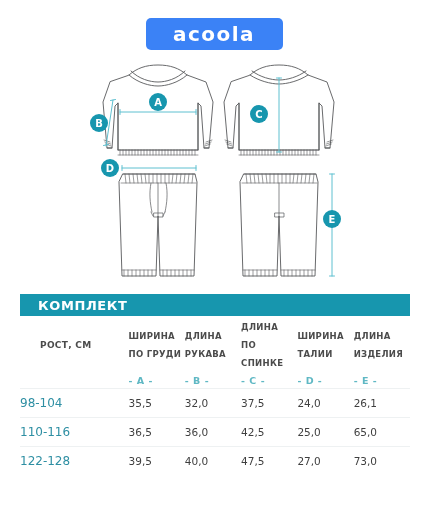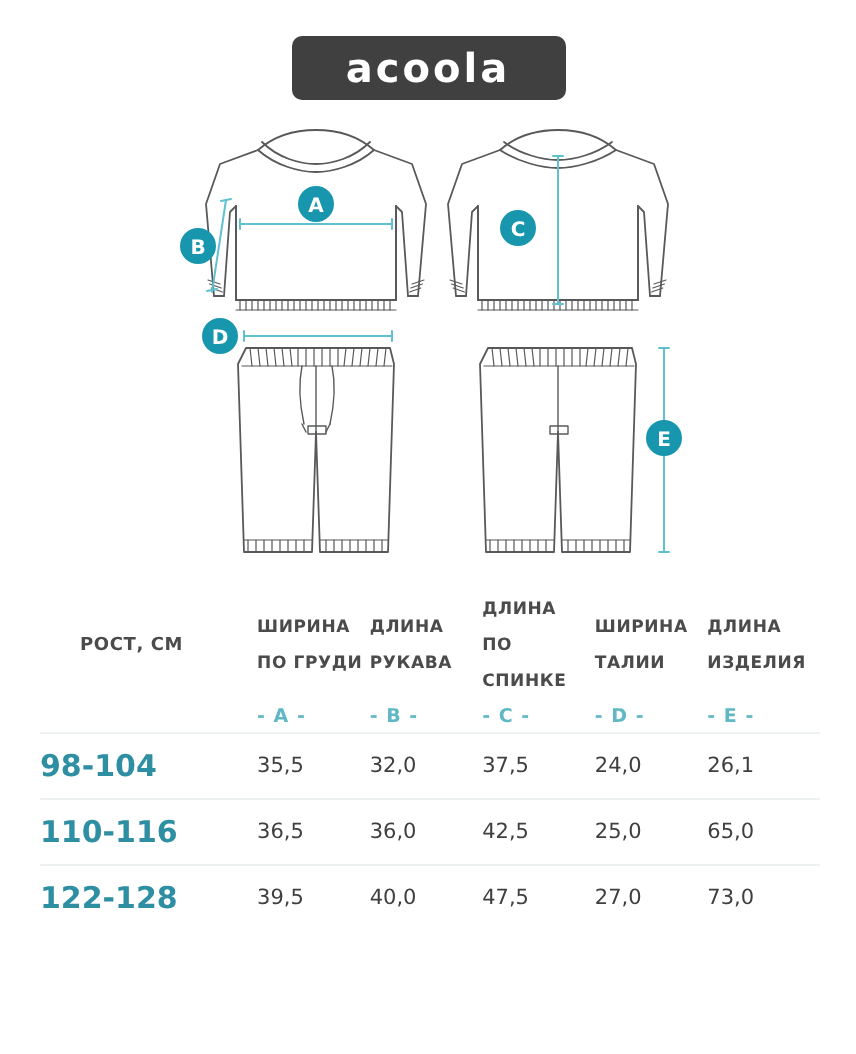--- a/index.html
+++ b/index.html
@@ -21,21 +21,21 @@
     position: absolute;
     left: 0;
     top: 18px;
     width: 428px;
     display: flex;
     justify-content: center;
   }
   #logo-badge {
     width: 137px;
     height: 32px;
-    background: #404040;
+    background: #3b82f6;
     border-radius: 5px;
     display: flex;
     align-items: center;
     justify-content: center;
   }
   #logo-text {
     color: #ffffff;
     font-size: 20px;
     font-weight: bold;
     letter-spacing: 1.5px;
@@ -116,23 +116,23 @@
     font-size: 9.5px;
     color: #5fb8c4;
     font-weight: bold;
     letter-spacing: 0.5px;
     font-family: "DejaVu Sans", sans-serif;
   }
 
   tr.data-row { border-top: 1px solid #eef1f2; }
   tr.data-row td { padding-top: 7px; padding-bottom: 7px; }
   .size-cell {
-    font-size: 15px;
+    font-size: 12px;
     color: #2e8fa3;
-    font-weight: bold;
+    font-weight: normal;
     padding-left: 20px;
     font-family: "DejaVu Sans", sans-serif;
   }
   .num-cell {
     font-size: 10.5px;
     color: #3f3f3f;
     font-family: "DejaVu Sans", sans-serif;
     margin-top: 35px;
   }
 </style>
@@ -303,20 +303,23 @@
           <circle cx="332" cy="163" r="9" fill="#1796ae" stroke="none"></circle>
           <text x="332" y="167" fill="#ffffff" stroke="none" font-size="10" font-family="DejaVu Sans, sans-serif" font-weight="bold" text-anchor="middle">E</text>
         </g>
       </g>
     </g>
   </svg>
 </div>
 
 <div id="size-table">
 
+  <div id="table-title-bar">
+    <span id="table-title">КОМПЛЕКТ</span>
+  </div>
 
   <table class="chart">
     <colgroup>
       <col class="c0">
         <col class="cx">
         <col class="cx">
         <col class="cx">
         <col class="cx">
         <col class="cx">
     </colgroup>

